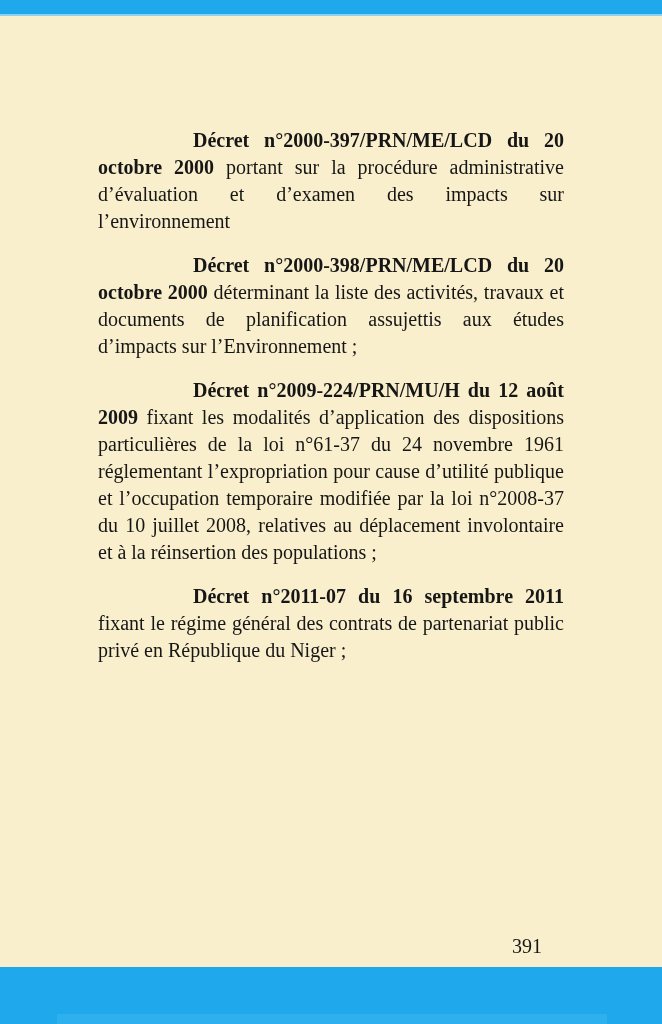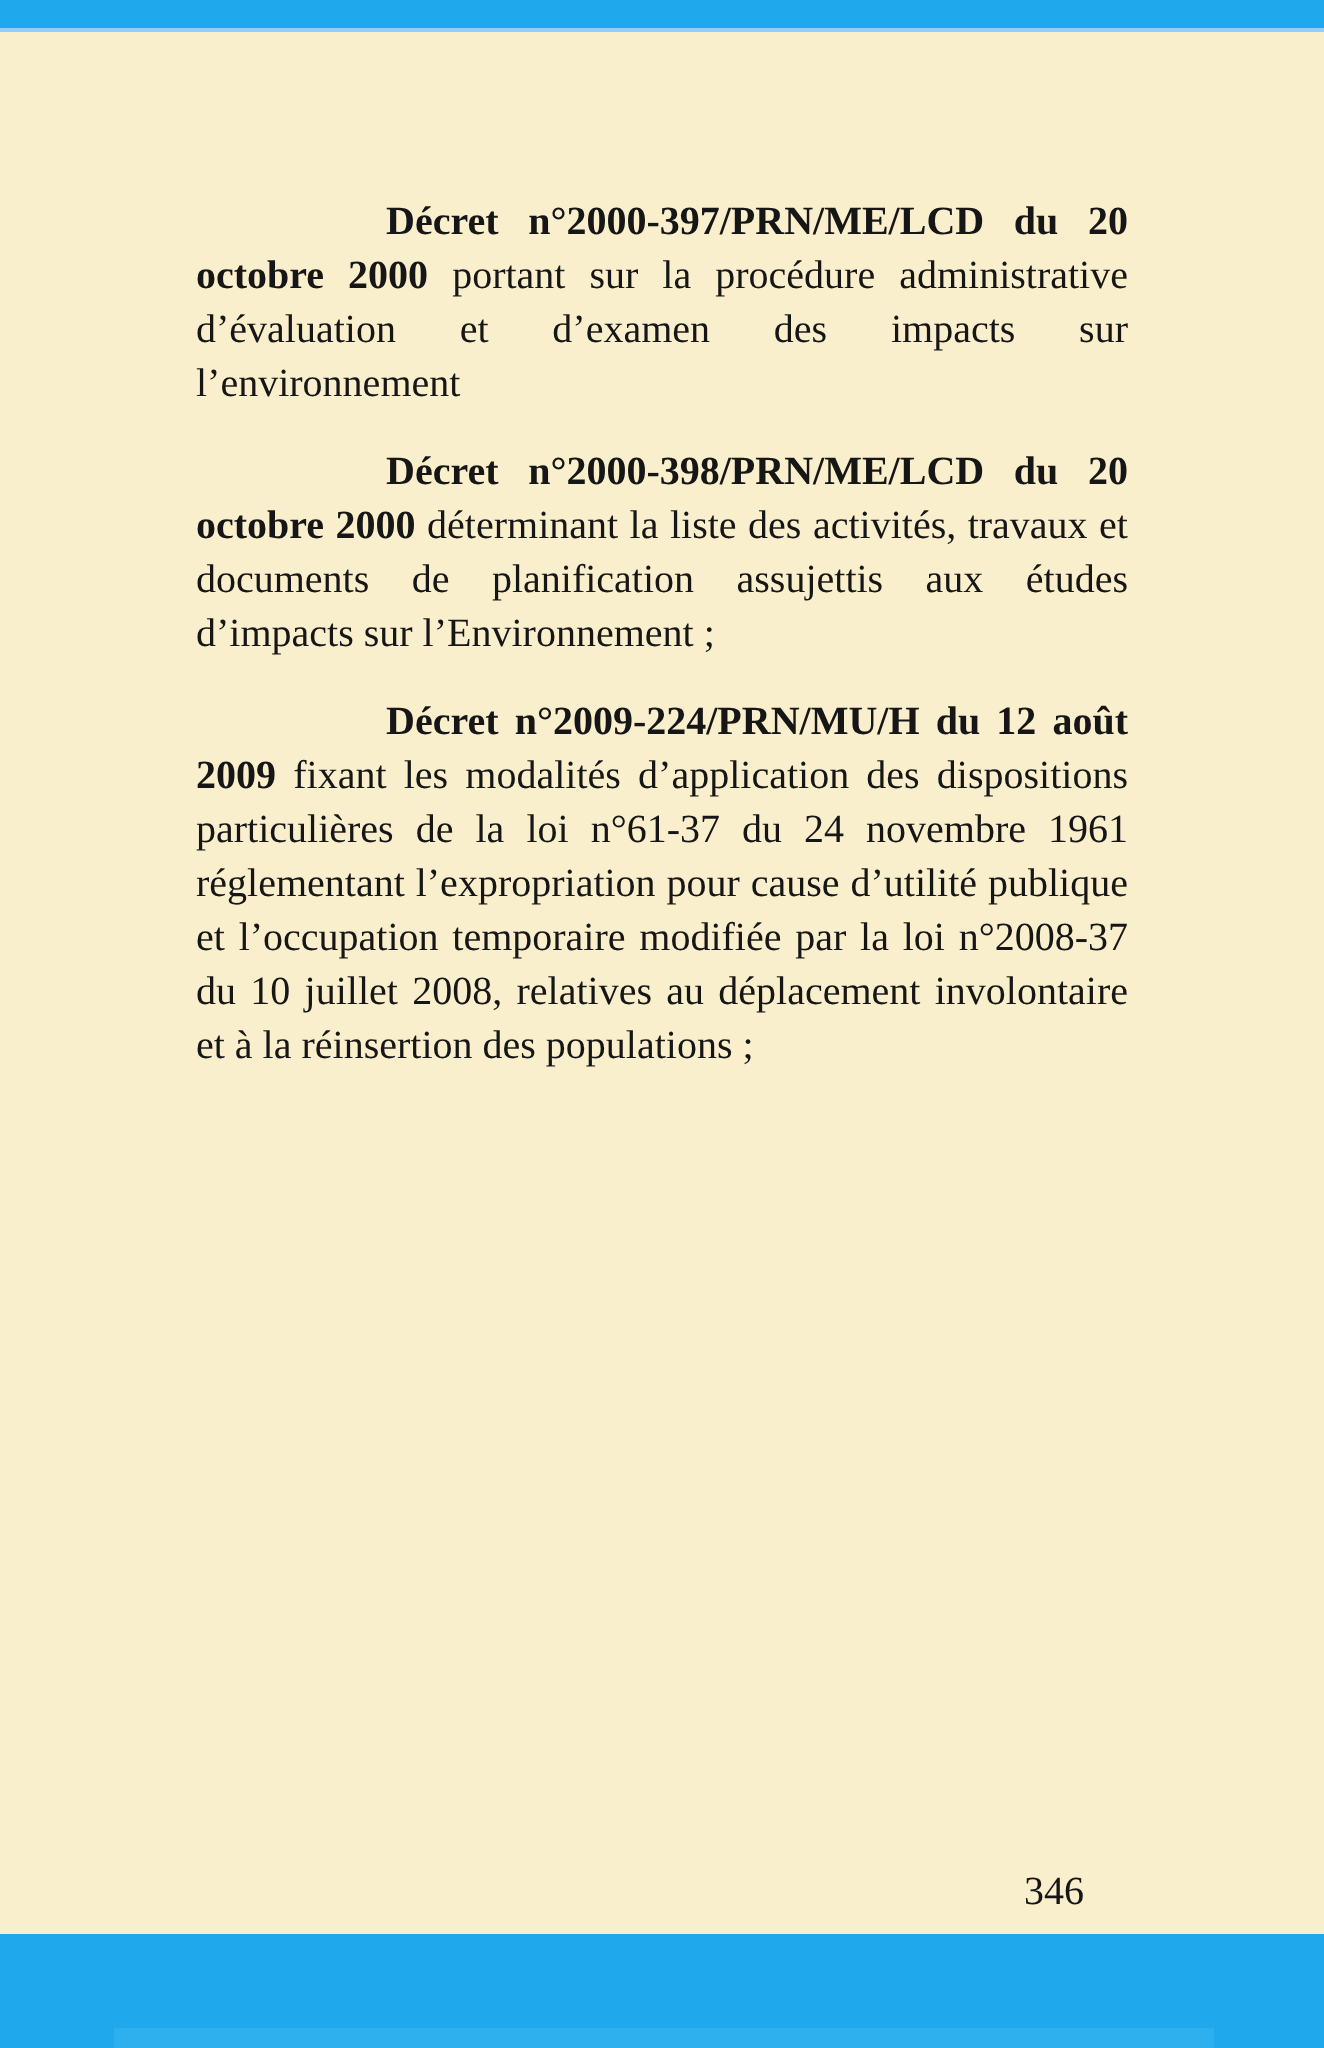--- a/index.html
+++ b/index.html
@@ -29,21 +29,21 @@
     background: #1fa9ec;
   }
   .band-bottom-inner {
     position: absolute;
     bottom: 0; left: 57px; right: 55px;
     height: 10px;
     background: #2fb0ee;
   }
   .content {
     position: absolute;
-    top: 98px;
+    top: 127px;
     left: 98px;
     width: 466px;
   }
   .content p {
     margin: 0 0 17px 0;
     font-size: 20px;
     line-height: 27px;
     text-align: justify;
     text-indent: 95px;
   }
@@ -62,19 +62,20 @@
 </style>
 </head>
 <body>
 
 <div class="band-top"></div>
 
 <div class="content">
   <p><span class="lead">Décret n°2000-397/PRN/ME/LCD du 20 octobre 2000</span> <span>portant sur la procédure administrative d’évaluation et d’examen des impacts sur l’environnement</span></p>
   <p><span class="lead">Décret n°2000-398/PRN/ME/LCD du 20 octobre 2000</span> <span>déterminant la liste des activités, travaux et documents de planification assujettis aux études d’impacts sur l’Environnement ;</span></p>
   <p><span class="lead">Décret n°2009-224/PRN/MU/H du 12 août 2009</span> <span>fixant les modalités d’application des dispositions particulières de la loi n°61-37 du 24 novembre 1961 réglementant l’expropriation pour cause d’utilité publique et l’occupation temporaire modifiée par la loi n°2008-37 du 10 juillet 2008, relatives au déplacement involontaire et à la réinsertion des populations ;</span></p>
+  <p><span class="lead">Décret n°2011-07 du 16 septembre 2011</span> <span>fixant le régime général des contrats de partenariat public privé en République du Niger ;</span></p>
 </div>
 
-<div class="page-number">346</div>
+<div class="page-number">391</div>
 
 <div class="band-bottom">
   <div class="band-bottom-inner"></div>
 </div>
 
 </body></html>

